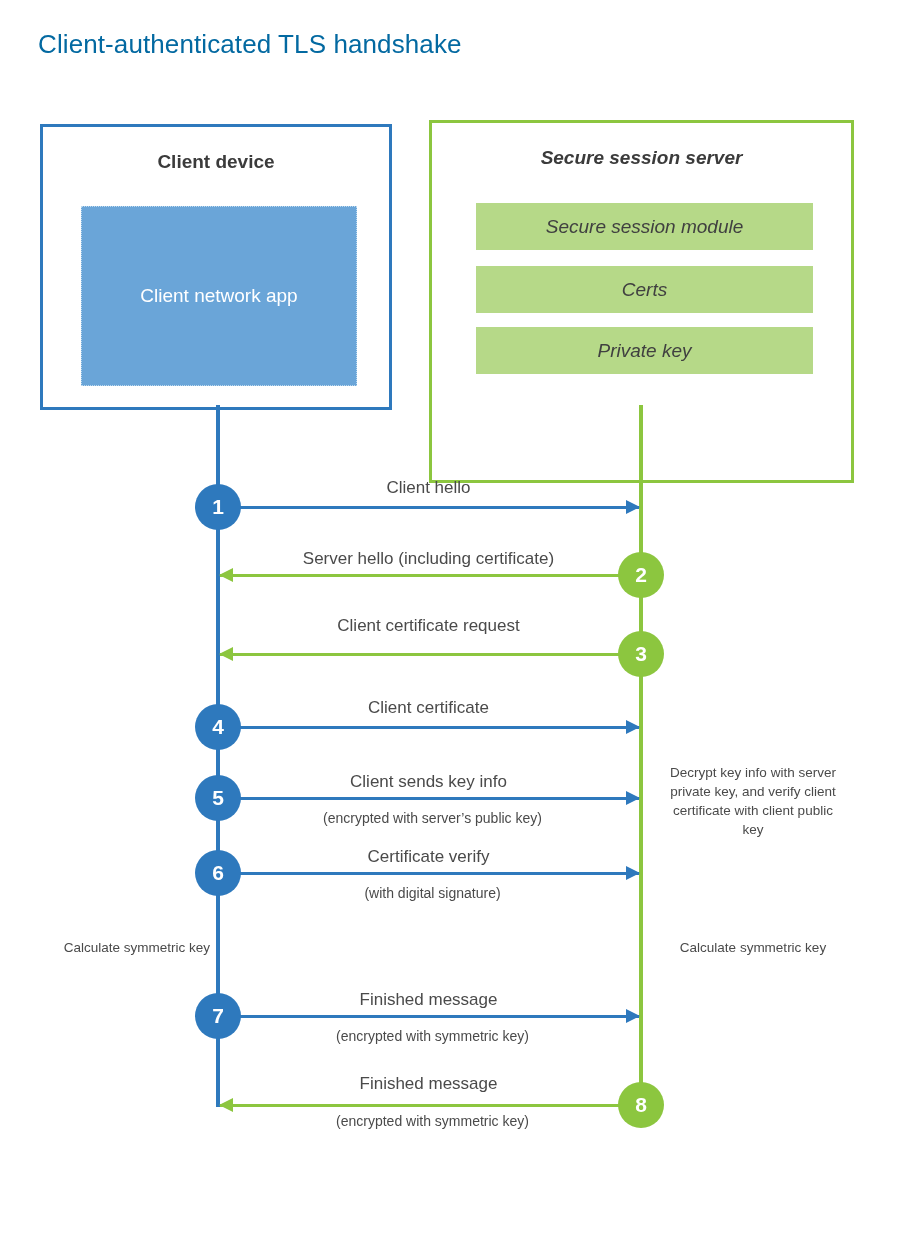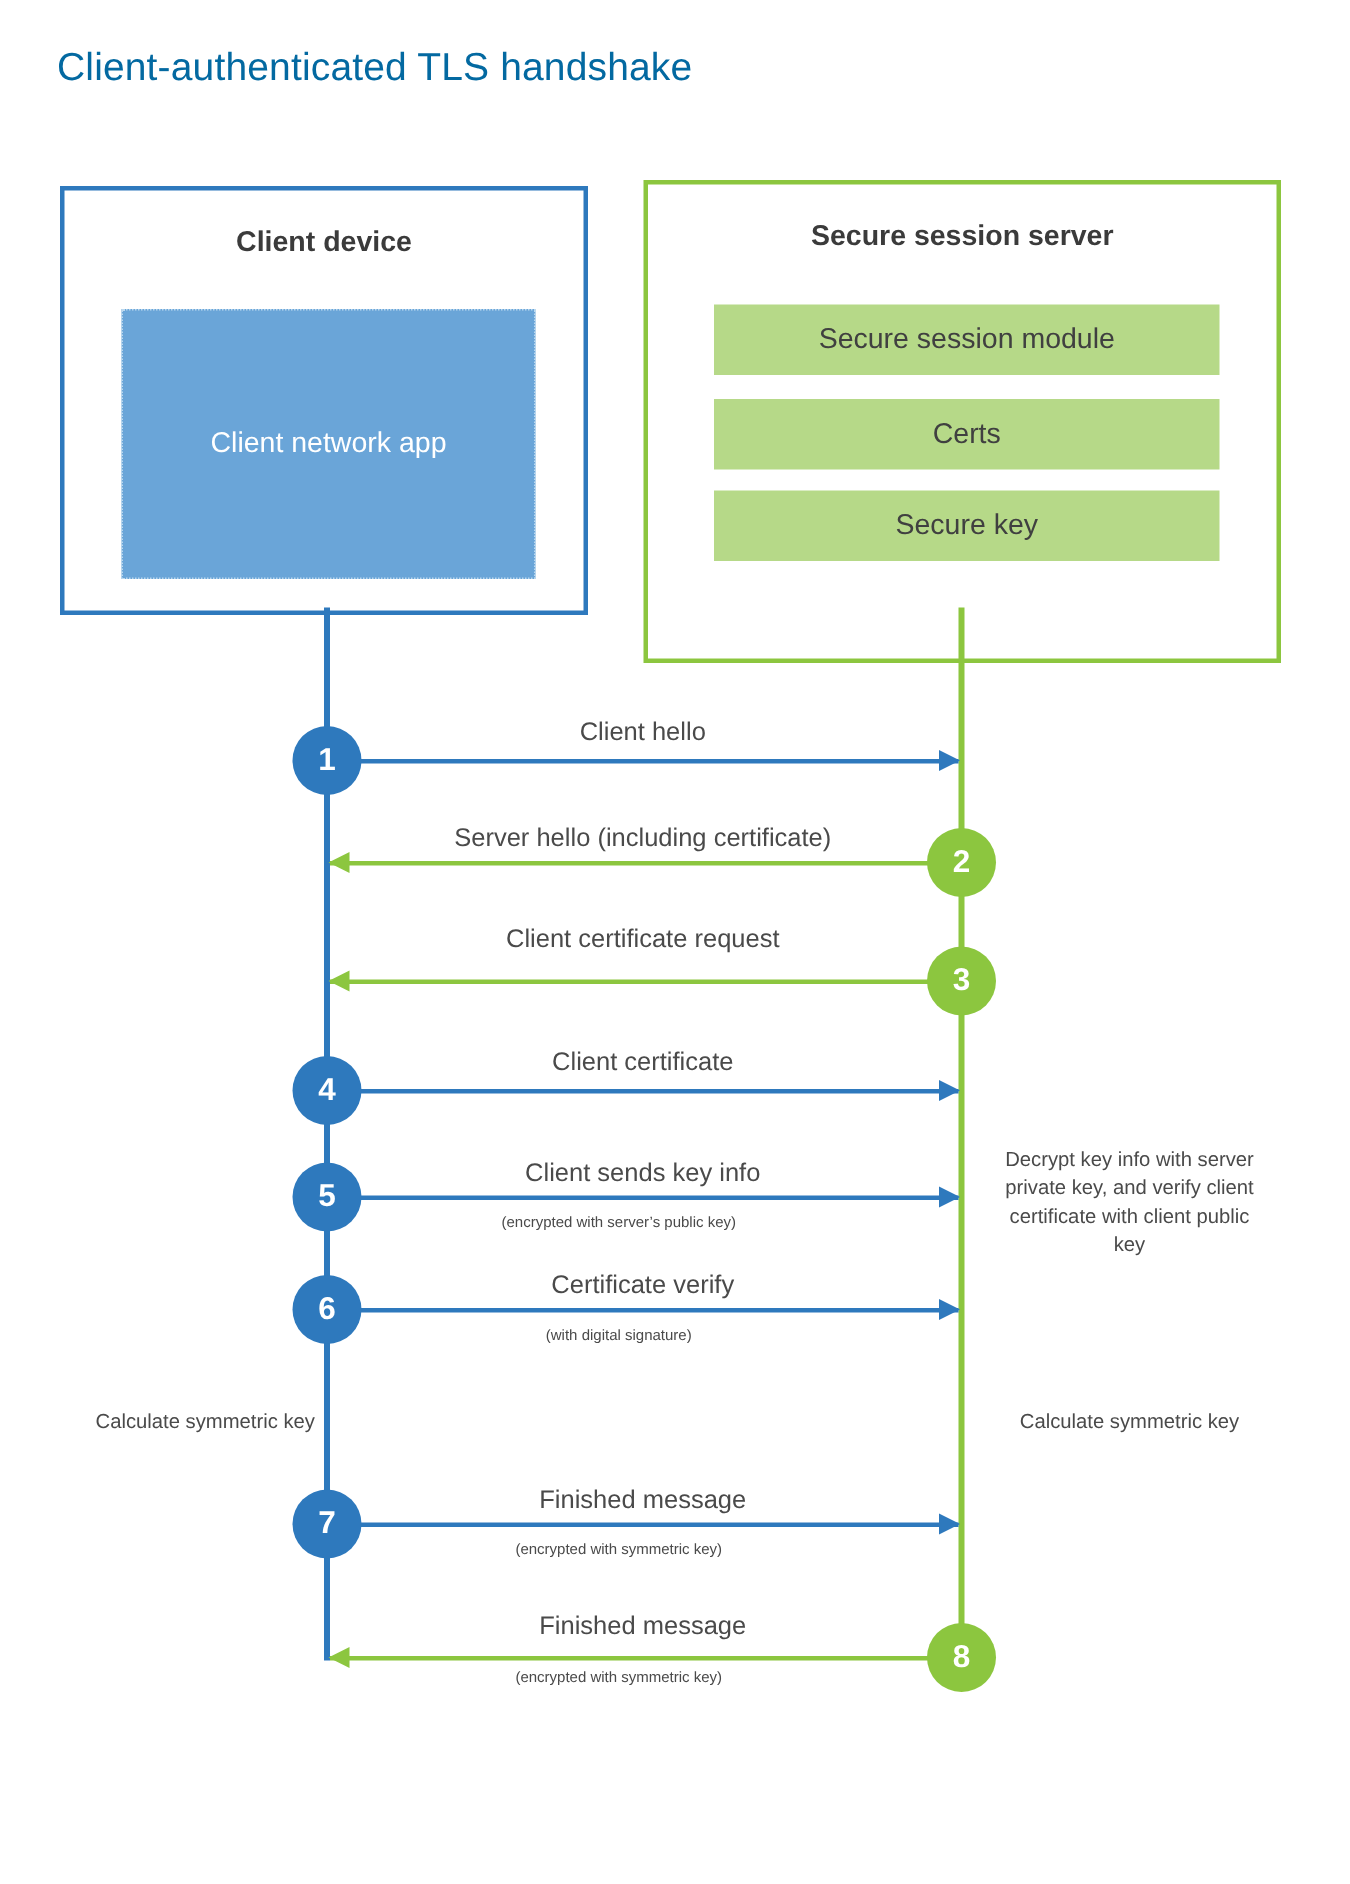--- a/index.html
+++ b/index.html
@@ -16,21 +16,21 @@
   
   .page-title{
     position:absolute; left:38px; top:29px;
     font-size:26px; font-weight:300; color:#0369a1;
     letter-spacing:.1px; white-space:nowrap;
   }
 
   
   .party-box{ position:absolute; background:#ffffff; box-sizing:border-box; }
   .party-box.client{ left:40px; top:124px; width:352px; height:286px; border:3px solid #2e79bd; }
-  .party-box.server{ left:429px; top:120px; width:425px; height:322px; border:3px solid #8cc63f; }
+  .party-box.server{ left:429px; top:120px; width:425px; height:363px; border:3px solid #8cc63f;font-style:italic; }
   .party-title{
     position:absolute; left:0; right:0; top:24px;
     text-align:center; font-size:19px; font-weight:bold; color:#3b3b3b;
   }
 
   
   .client-app{
     position:absolute; left:38px; top:79px; width:276px; height:180px;
     background:#6aa5d8; border:1px dotted #bcd9ef; box-sizing:border-box;
     display:flex; align-items:center; justify-content:center;
@@ -62,22 +62,22 @@
   .arrow.s2c{ left:220px; width:421px; background:#8cc63f; }
   .arrow .head{ position:absolute; width:0; height:0; top:-6px; }
   .arrow.c2s .head{ right:-1px; border-top:7.5px solid transparent; border-bottom:7.5px solid transparent; border-left:14px solid #2e79bd; }
   .arrow.s2c .head{ left:-1px; border-top:7.5px solid transparent; border-bottom:7.5px solid transparent; border-right:14px solid #8cc63f; }
 
   .msg-label{
     position:absolute; left:218px; width:421px; text-align:center;
     font-size:17px; font-weight:300; color:#4a4a4a; white-space:nowrap;
   }
   .msg-sub{
-    position:absolute; left:202px; width:421px; text-align:center;
-    font-size:10px; font-weight:300; color:#4a4a4a; white-space:nowrap;
+    position:absolute; left:222px; width:421px; text-align:center;
+    font-size:14px; font-weight:300; color:#4a4a4a; white-space:nowrap;
   }
 
   
   .step-badge{
     position:absolute; width:46px; height:46px; border-radius:50%;
     display:flex; align-items:center; justify-content:center;
     color:#ffffff; font-size:21px; font-weight:bold;
   }
   .step-badge.blue{ background:#2e79bd; left:195px; }
   .step-badge.green{ background:#8cc63f; left:618px; }
@@ -99,21 +99,21 @@
 
   <div class="party-box client">
     <div class="party-title">Client device</div>
     <div class="client-app">Client network app</div>
   </div>
 
   <div class="party-box server">
     <div class="party-title">Secure session server</div>
     <div class="server-mod m0">Secure session module</div>
     <div class="server-mod m1">Certs</div>
-    <div class="server-mod m2">Secure key</div>
+    <div class="server-mod m2">Private key</div>
   </div>
 
   <div class="lifeline client"></div>
   <div class="lifeline server"></div>
 
   <div class="msg">
     <div class="msg-label" style="top:478px">Client hello</div>
     <div class="arrow c2s" style="top:506px">
         <span class="head"></span>
       </div>

